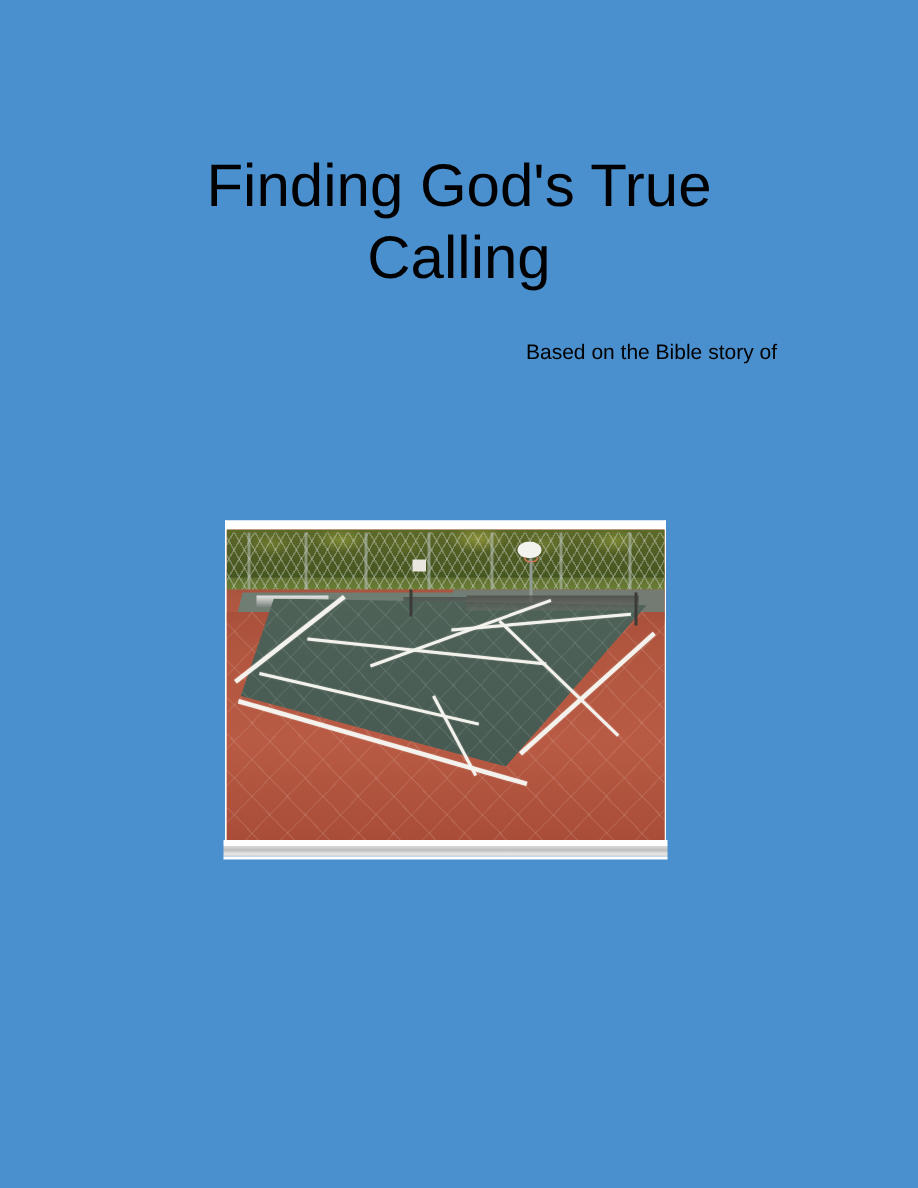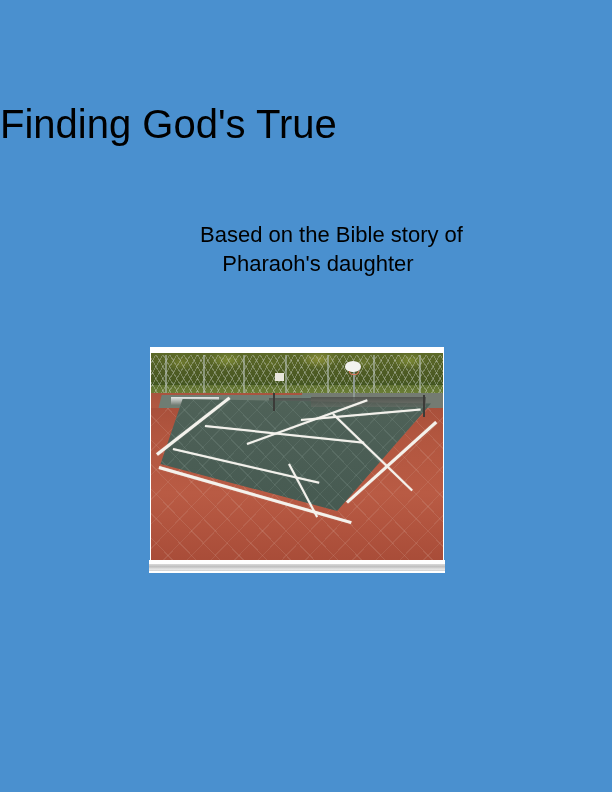--- a/index.html
+++ b/index.html
@@ -21,42 +21,43 @@
     inset: 0;
     background: #4a90cf;
   }
 
   
   .title-block {
     position: absolute;
     left: 0;
     top: 100px;
     width: 612px;
+    text-align: center;
     color: #000000;
     font-size: 40px;
     line-height: 48px;
     font-weight: normal;
     letter-spacing: 0px;
   }
   .title-line {
     display: block;
     white-space: pre;
   }
 
   
   .subtitle-block {
     position: absolute;
     left: 118px;
     top: 220px;
     width: 400px;
     color: #000000;
-    font-size: 22px;
+    font-size: 14px;
     line-height: 29px;
     font-weight: normal;
-    text-align: center;
+    text-align: right;
   }
   .subtitle-line {
     display: block;
     white-space: pre;
   }
   .subtitle-line.indent {
     padding-left: 27px;
   }
 
   
@@ -292,25 +293,25 @@
     background: #ffffff;
   }
 </style>
 </head>
 <body>
 
 <div class="cover">
 
   <div class="title-block">
     <span class="title-line">Finding God's True</span>
+    <span class="title-line">Calling</span>
   </div>
 
   <div class="subtitle-block">
     <span class="subtitle-line indent">Based on the Bible story of</span>
-    <span class="subtitle-line">Pharaoh's daughter</span>
   </div>
 
   <div class="photo-wrap">
     <div class="photo-frame">
       <div class="photo" title="Photograph of outdoor tennis courts with green playing surface, white boundary lines, red surrounding apron, chain-link fence, trees in the background and a basketball hoop">
 
         <div class="ph-trees"></div>
         <div class="ph-grass"></div>
 
         <div class="ph-fence">

